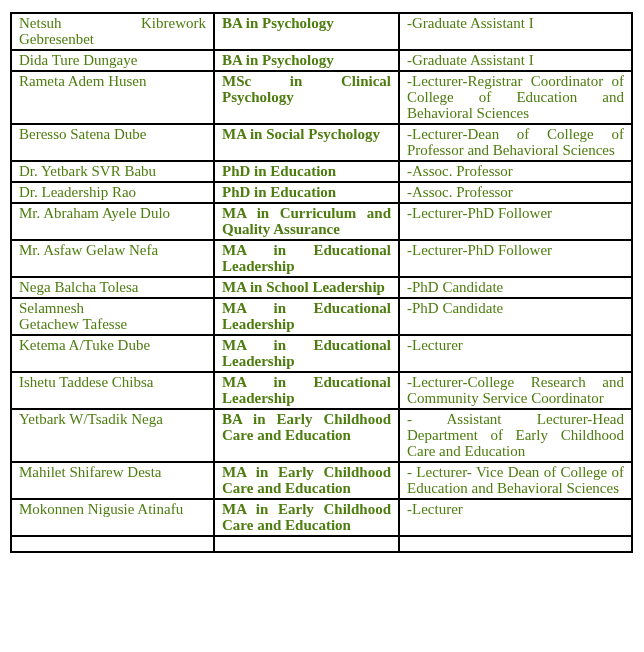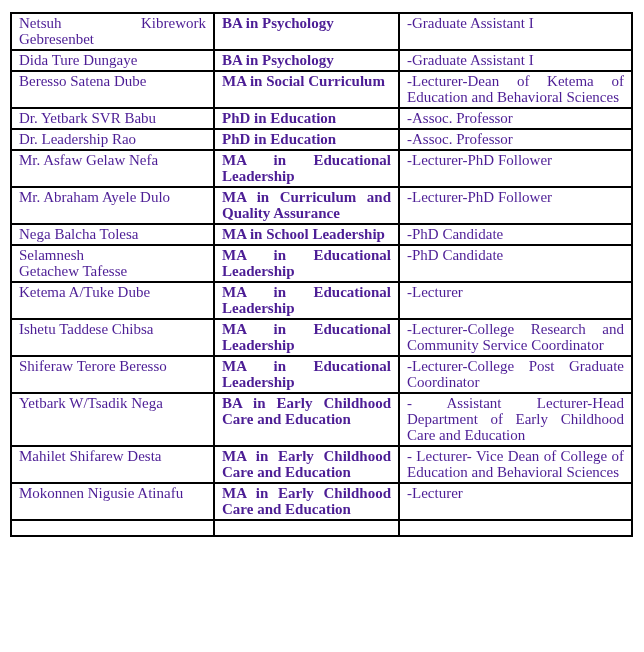--- a/index.html
+++ b/index.html
@@ -25,21 +25,21 @@
     position: absolute;
     left: 10px;
     top: 12px;
     width: 621px;
     border-collapse: collapse;
     table-layout: fixed;
   }
   table.staff-table td {
     border: 2px solid #000000;
     vertical-align: top;
-    color: #4c1d95;
+    color: #4d7c0f;
     font-size: 15px;
     line-height: 16px;
     text-align: justify;
     text-justify: inter-word;
     white-space: pre-line;
     padding: 1px 7px 2px 7px;
     overflow: hidden;
   }
   td.c-name   { padding-right: 9px; }
   td.c-degree { padding-right: 12px; font-weight: bold; }
@@ -64,42 +64,47 @@
         <td class="c-name">Netsuh Kibrework Gebresenbet</td>
         <td class="c-degree">BA in Psychology</td>
         <td class="c-role">-Graduate Assistant I</td>
       </tr>
       <tr>
         <td class="c-name">Dida Ture Dungaye</td>
         <td class="c-degree">BA in Psychology</td>
         <td class="c-role">-Graduate Assistant I</td>
       </tr>
       <tr>
+        <td class="c-name">Rameta Adem Husen</td>
+        <td class="c-degree">MSc in Clinical Psychology</td>
+        <td class="c-role">-Lecturer-Registrar Coordinator of College of Education and Behavioral Sciences</td>
+      </tr>
+      <tr>
         <td class="c-name">Beresso Satena Dube</td>
-        <td class="c-degree">MA in Social Curriculum</td>
-        <td class="c-role">-Lecturer-Dean of Ketema of Education and Behavioral Sciences</td>
+        <td class="c-degree">MA in Social Psychology</td>
+        <td class="c-role">-Lecturer-Dean of College of Professor and Behavioral Sciences</td>
       </tr>
       <tr>
         <td class="c-name">Dr. Yetbark SVR Babu</td>
         <td class="c-degree">PhD in Education</td>
         <td class="c-role">-Assoc. Professor</td>
       </tr>
       <tr>
         <td class="c-name">Dr. Leadership Rao</td>
         <td class="c-degree">PhD in Education</td>
         <td class="c-role">-Assoc. Professor</td>
       </tr>
       <tr>
-        <td class="c-name">Mr. Asfaw Gelaw Nefa</td>
-        <td class="c-degree">MA in Educational Leadership</td>
+        <td class="c-name">Mr. Abraham Ayele Dulo</td>
+        <td class="c-degree">MA in Curriculum and Quality Assurance</td>
         <td class="c-role">-Lecturer-PhD Follower</td>
       </tr>
       <tr>
-        <td class="c-name">Mr. Abraham Ayele Dulo</td>
-        <td class="c-degree">MA in Curriculum and Quality Assurance</td>
+        <td class="c-name">Mr. Asfaw Gelaw Nefa</td>
+        <td class="c-degree">MA in Educational Leadership</td>
         <td class="c-role">-Lecturer-PhD Follower</td>
       </tr>
       <tr>
         <td class="c-name">Nega Balcha Tolesa</td>
         <td class="c-degree">MA in School Leadership</td>
         <td class="c-role">-PhD Candidate</td>
       </tr>
       <tr>
         <td class="c-name">Selamnesh
 Getachew Tafesse</td>
@@ -108,25 +113,20 @@
       </tr>
       <tr>
         <td class="c-name">Ketema A/Tuke Dube</td>
         <td class="c-degree">MA in Educational Leadership</td>
         <td class="c-role">-Lecturer</td>
       </tr>
       <tr>
         <td class="c-name">Ishetu Taddese Chibsa</td>
         <td class="c-degree">MA in Educational Leadership</td>
         <td class="c-role">-Lecturer-College Research and Community Service Coordinator</td>
-      </tr>
-      <tr>
-        <td class="c-name">Shiferaw Terore Beresso</td>
-        <td class="c-degree">MA in Educational Leadership</td>
-        <td class="c-role">-Lecturer-College Post Graduate Coordinator</td>
       </tr>
       <tr>
         <td class="c-name">Yetbark W/Tsadik Nega</td>
         <td class="c-degree">BA in Early Childhood Care and Education</td>
         <td class="c-role">- Assistant Lecturer-Head Department of Early Childhood Care and Education</td>
       </tr>
       <tr>
         <td class="c-name">Mahilet Shifarew Desta</td>
         <td class="c-degree">MA in Early Childhood Care and Education</td>
         <td class="c-role">- Lecturer- Vice Dean of College of Education and Behavioral Sciences</td>

